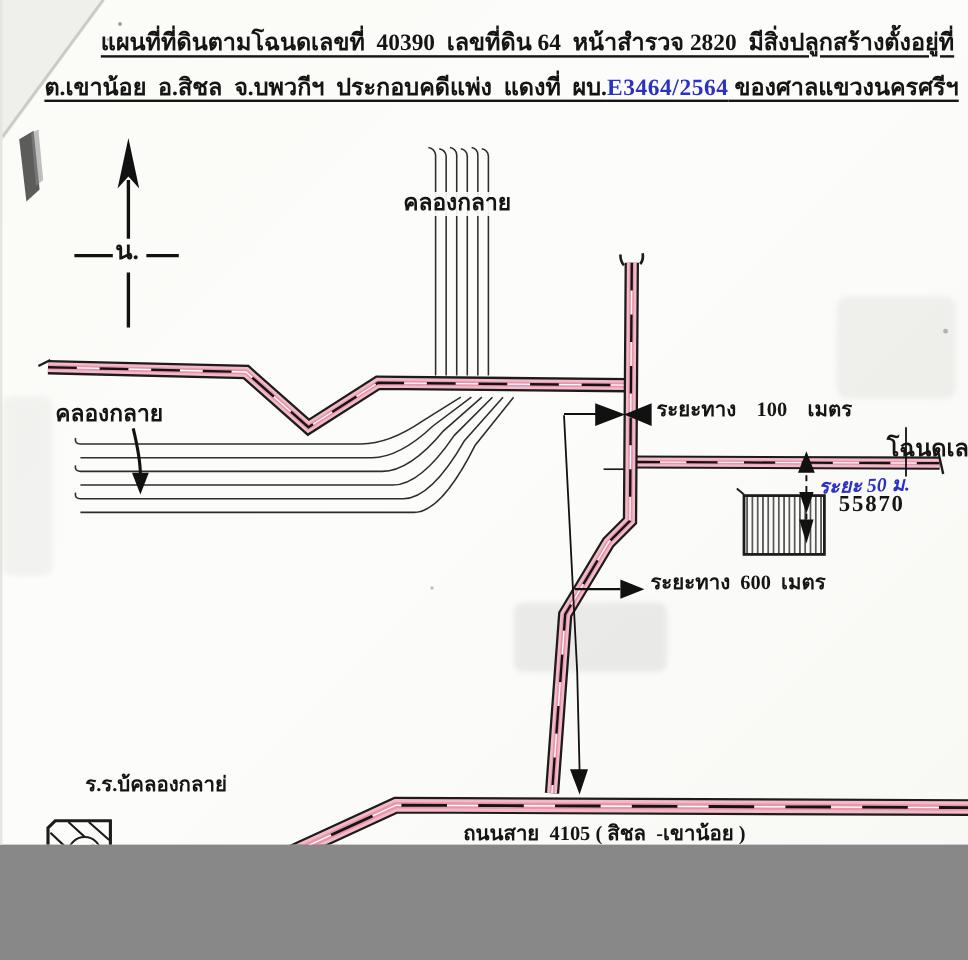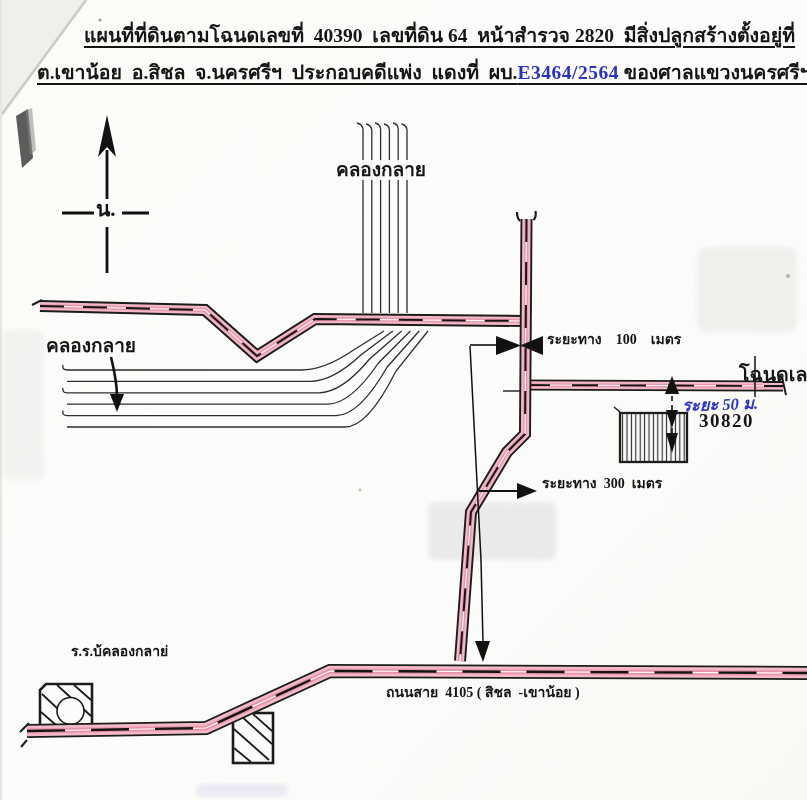--- a/index.html
+++ b/index.html
@@ -1,25 +1,25 @@
 <!DOCTYPE html>
 <html><head>
 <meta charset="utf-8">
 <style>
   html,body{margin:0;padding:0;background:#888;}
   .page{
-    position:relative;width:807px;height:800px;overflow:hidden;
+    position:relative;width:807px;height:704px;overflow:hidden;
     background:linear-gradient(135deg,#f4f4f1 0%,#fbfbf8 6%,#fcfcfa 50%,#f8f8f5 100%);
     font-family:"Liberation Serif","DejaVu Serif",serif;color:#151515;
   }
   svg.map{position:absolute;left:0;top:0;}
   .hdr{position:absolute;font-weight:bold;font-size:19.5px;white-space:pre;
        text-decoration:underline;text-underline-offset:4px;text-decoration-thickness:1.6px;}
   .hdr .hand{color:#2b32c2;letter-spacing:.5px;}
-  .lbl{position:absolute;font-weight:bold;font-size:14px;white-space:pre;line-height:1.05;}
+  .lbl{position:absolute;font-weight:bold;font-size:17px;white-space:pre;line-height:1.05;}
   .lbl.bg{background:rgba(252,252,250,.92);padding:0 2px;}
   .blue-hand{position:absolute;color:#2b32c2;font-weight:bold;font-style:italic;
        font-size:16.5px;white-space:pre;transform:rotate(-2deg);}
   .north{font-size:21px;}
   .deed-num{letter-spacing:1.5px;}
 </style>
 </head>
 <body>
 
 <div class="page">
@@ -145,25 +145,25 @@
       <path d="M62,213 H94 M122,213 H149" stroke="#111" stroke-width="2.8" fill="none"></path>
     </g>
 
     <g fill="#111">
       <path d="M111,357 Q117,382 117,396" stroke="#111" stroke-width="2.6" fill="none"></path>
       <polygon points="110,394 124,394 117,412"></polygon>
     </g>
   </svg>
 
   <div class="hdr" style="left:84px;top:20px;">แผนที่ที่ดินตามโฉนดเลขที่  40390  เลขที่ดิน 64  หน้าสำรวจ 2820  มีสิ่งปลูกสร้างตั้งอยู่ที่</div>
-  <div class="hdr" style="left:37px;top:57px;"><span>ต.เขาน้อย  อ.สิชล  จ.นครศรีฯ  ประกอบคดีแพ่ง  แดงที่  ผบ.</span><span class="hand">E3464/2564</span><span> ของศาลแขวงนครศรีฯ</span></div>
+  <div class="hdr" style="left:37px;top:57px;"><span>ต.เขาน้อย  อ.สิชล  จ.บพวกีฯ  ประกอบคดีแพ่ง  แดงที่  ผบ.</span><span class="hand">E3464/2564</span><span> ของศาลแขวงนครศรีฯ</span></div>
 
   <div class="lbl north" style="left:96px;top:198px;">น.</div>
   <div class="lbl bg" style="left:334px;top:160px;font-size:19px;">คลองกลาย</div>
   <div class="lbl" style="left:46px;top:336px;font-size:19px;">คลองกลาย</div>
   <div class="lbl" style="left:547px;top:333px;">ระยะทาง    100    เมตร</div>
   <div class="lbl" style="left:694px;top:365px;font-size:19.5px;margin-left:45px;">โฉนดเลขที่</div>
   <div class="blue-hand" style="left:682px;top:391px;">ระยะ 50 ม.</div>
-  <div class="lbl deed-num" style="left:699px;top:411px;font-size:19px;">30820</div>
-  <div class="lbl" style="left:542px;top:477px;">ระยะทาง  300  เมตร</div>
+  <div class="lbl deed-num" style="left:699px;top:411px;font-size:19px;">55870</div>
+  <div class="lbl" style="left:542px;top:477px;">ระยะทาง  600  เมตร</div>
   <div class="lbl" style="left:71px;top:645px;">ร.ร.บ้คลองกลาย่</div>
   <div class="lbl" style="left:386px;top:686px;">ถนนสาย  4105 ( สิชล  -เขาน้อย )</div>
 </div>
 
 </body></html>

